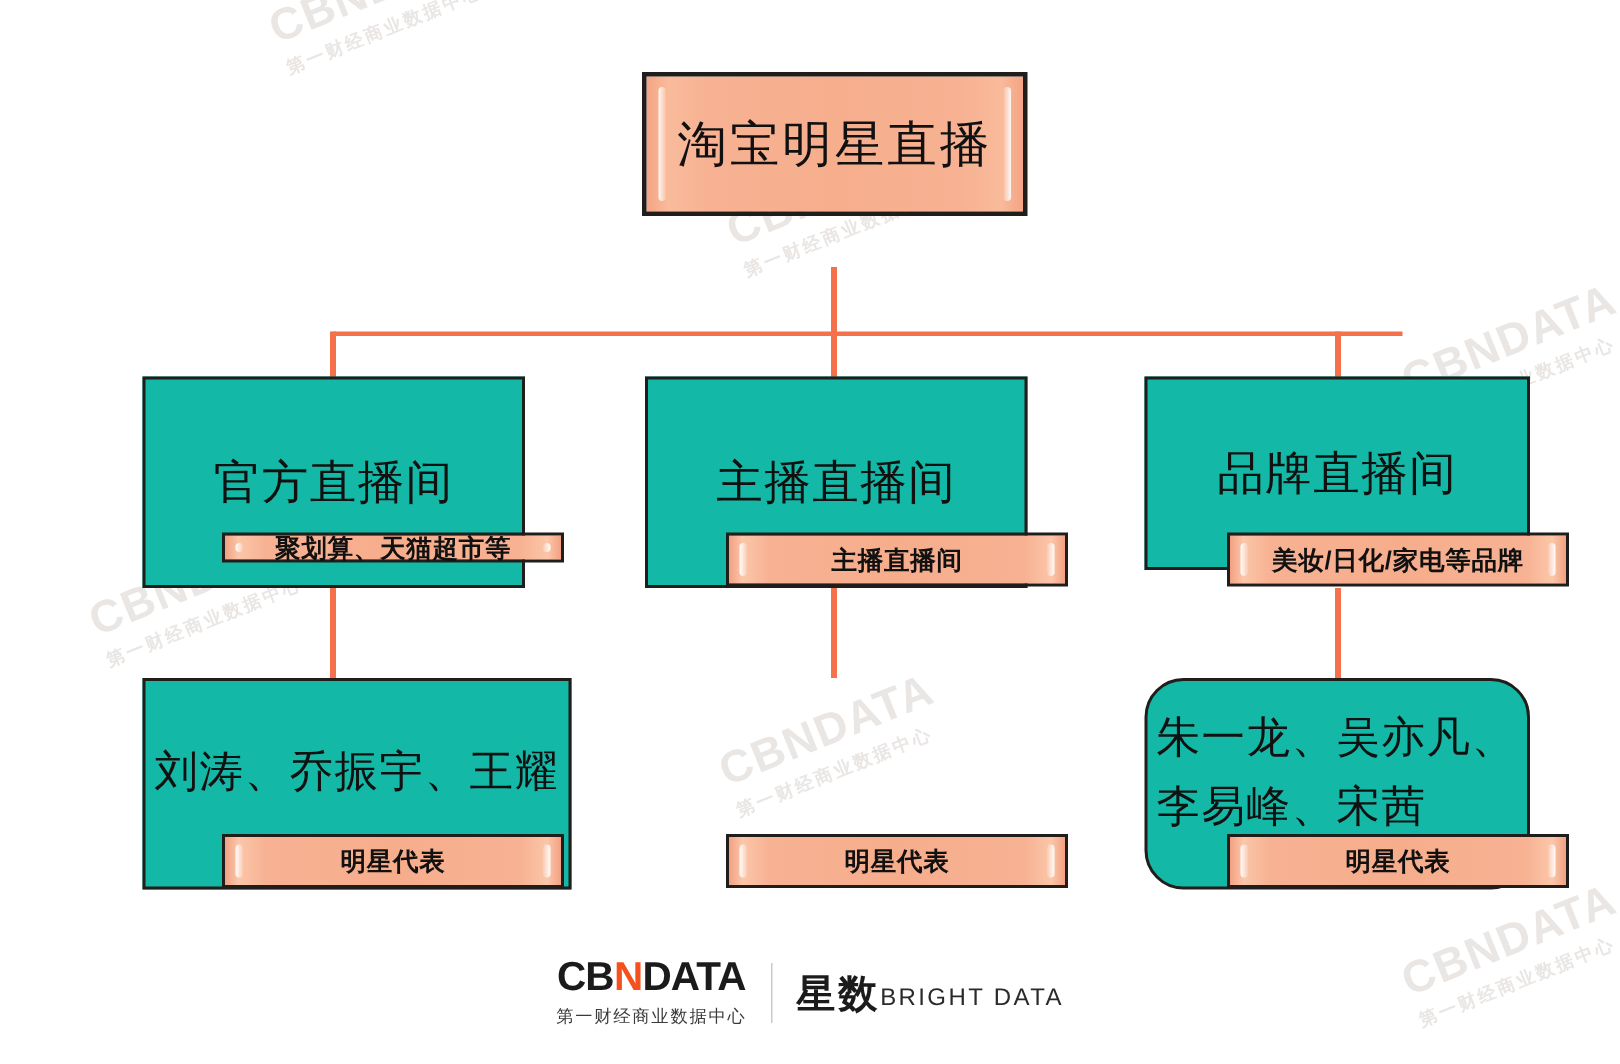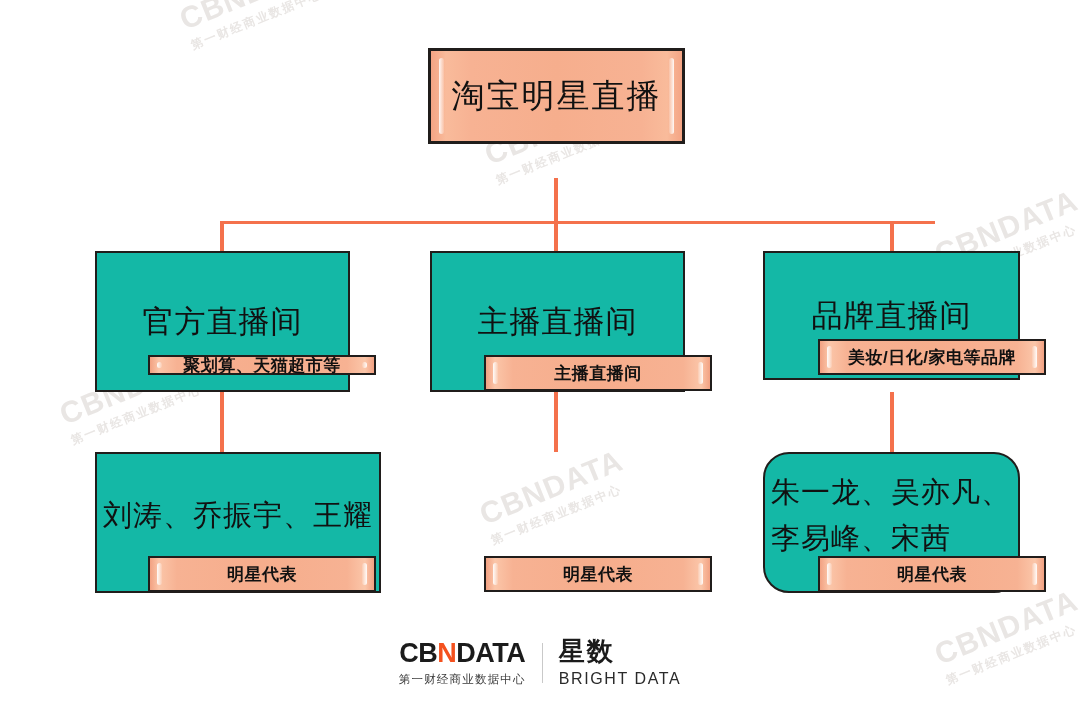--- a/index.html
+++ b/index.html
@@ -183,22 +183,22 @@
     letter-spacing: 1.2px;
     margin-top: 5px;
   }
   .logo-div {
     width: 1px;
     height: 40px;
     background: #c9c9c9;
   }
   .logo-right {
     display: flex;
-    flex-direction: column;
-    align-items: flex-start;
+    flex-direction: row;
+    align-items: flex-end;
     padding-left: 16px;
   }
   .logo-right .logo-cn {
     font-size: 26px;
     font-weight: 800;
     color: #1b1b1b;
     letter-spacing: 2px;
     line-height: 1;
   }
   .logo-right .logo-en {
@@ -265,21 +265,21 @@
   <div class="node node-plain node-tier2" style="left:430px; top:251px; width:255px; height:141px;">
     <span class="node-label">主播直播间</span>
   </div>
   <div class="badge" style="left:484px; top:355px; width:228px; height:36px;">
     <span class="badge-label">主播直播间</span>
   </div>
 
   <div class="node node-plain node-tier2" style="left:763px; top:251px; width:257px; height:129px;">
     <span class="node-label">品牌直播间</span>
   </div>
-  <div class="badge" style="left:818px; top:339px; width:228px; height:36px;">
+  <div class="badge" style="left:818px; top:355px; width:228px; height:36px;">
     <span class="badge-label">美妆/日化/家电等品牌</span>
   </div>
 
   <div class="node node-plain node-tier3" style="left:95px; top:452px; width:286px; height:141px;">
     <span class="node-label">刘涛、乔振宇、王耀</span>
   </div>
   <div class="badge" style="left:148px; top:556px; width:228px; height:36px;">
     <span class="badge-label">明星代表</span>
   </div>
 

